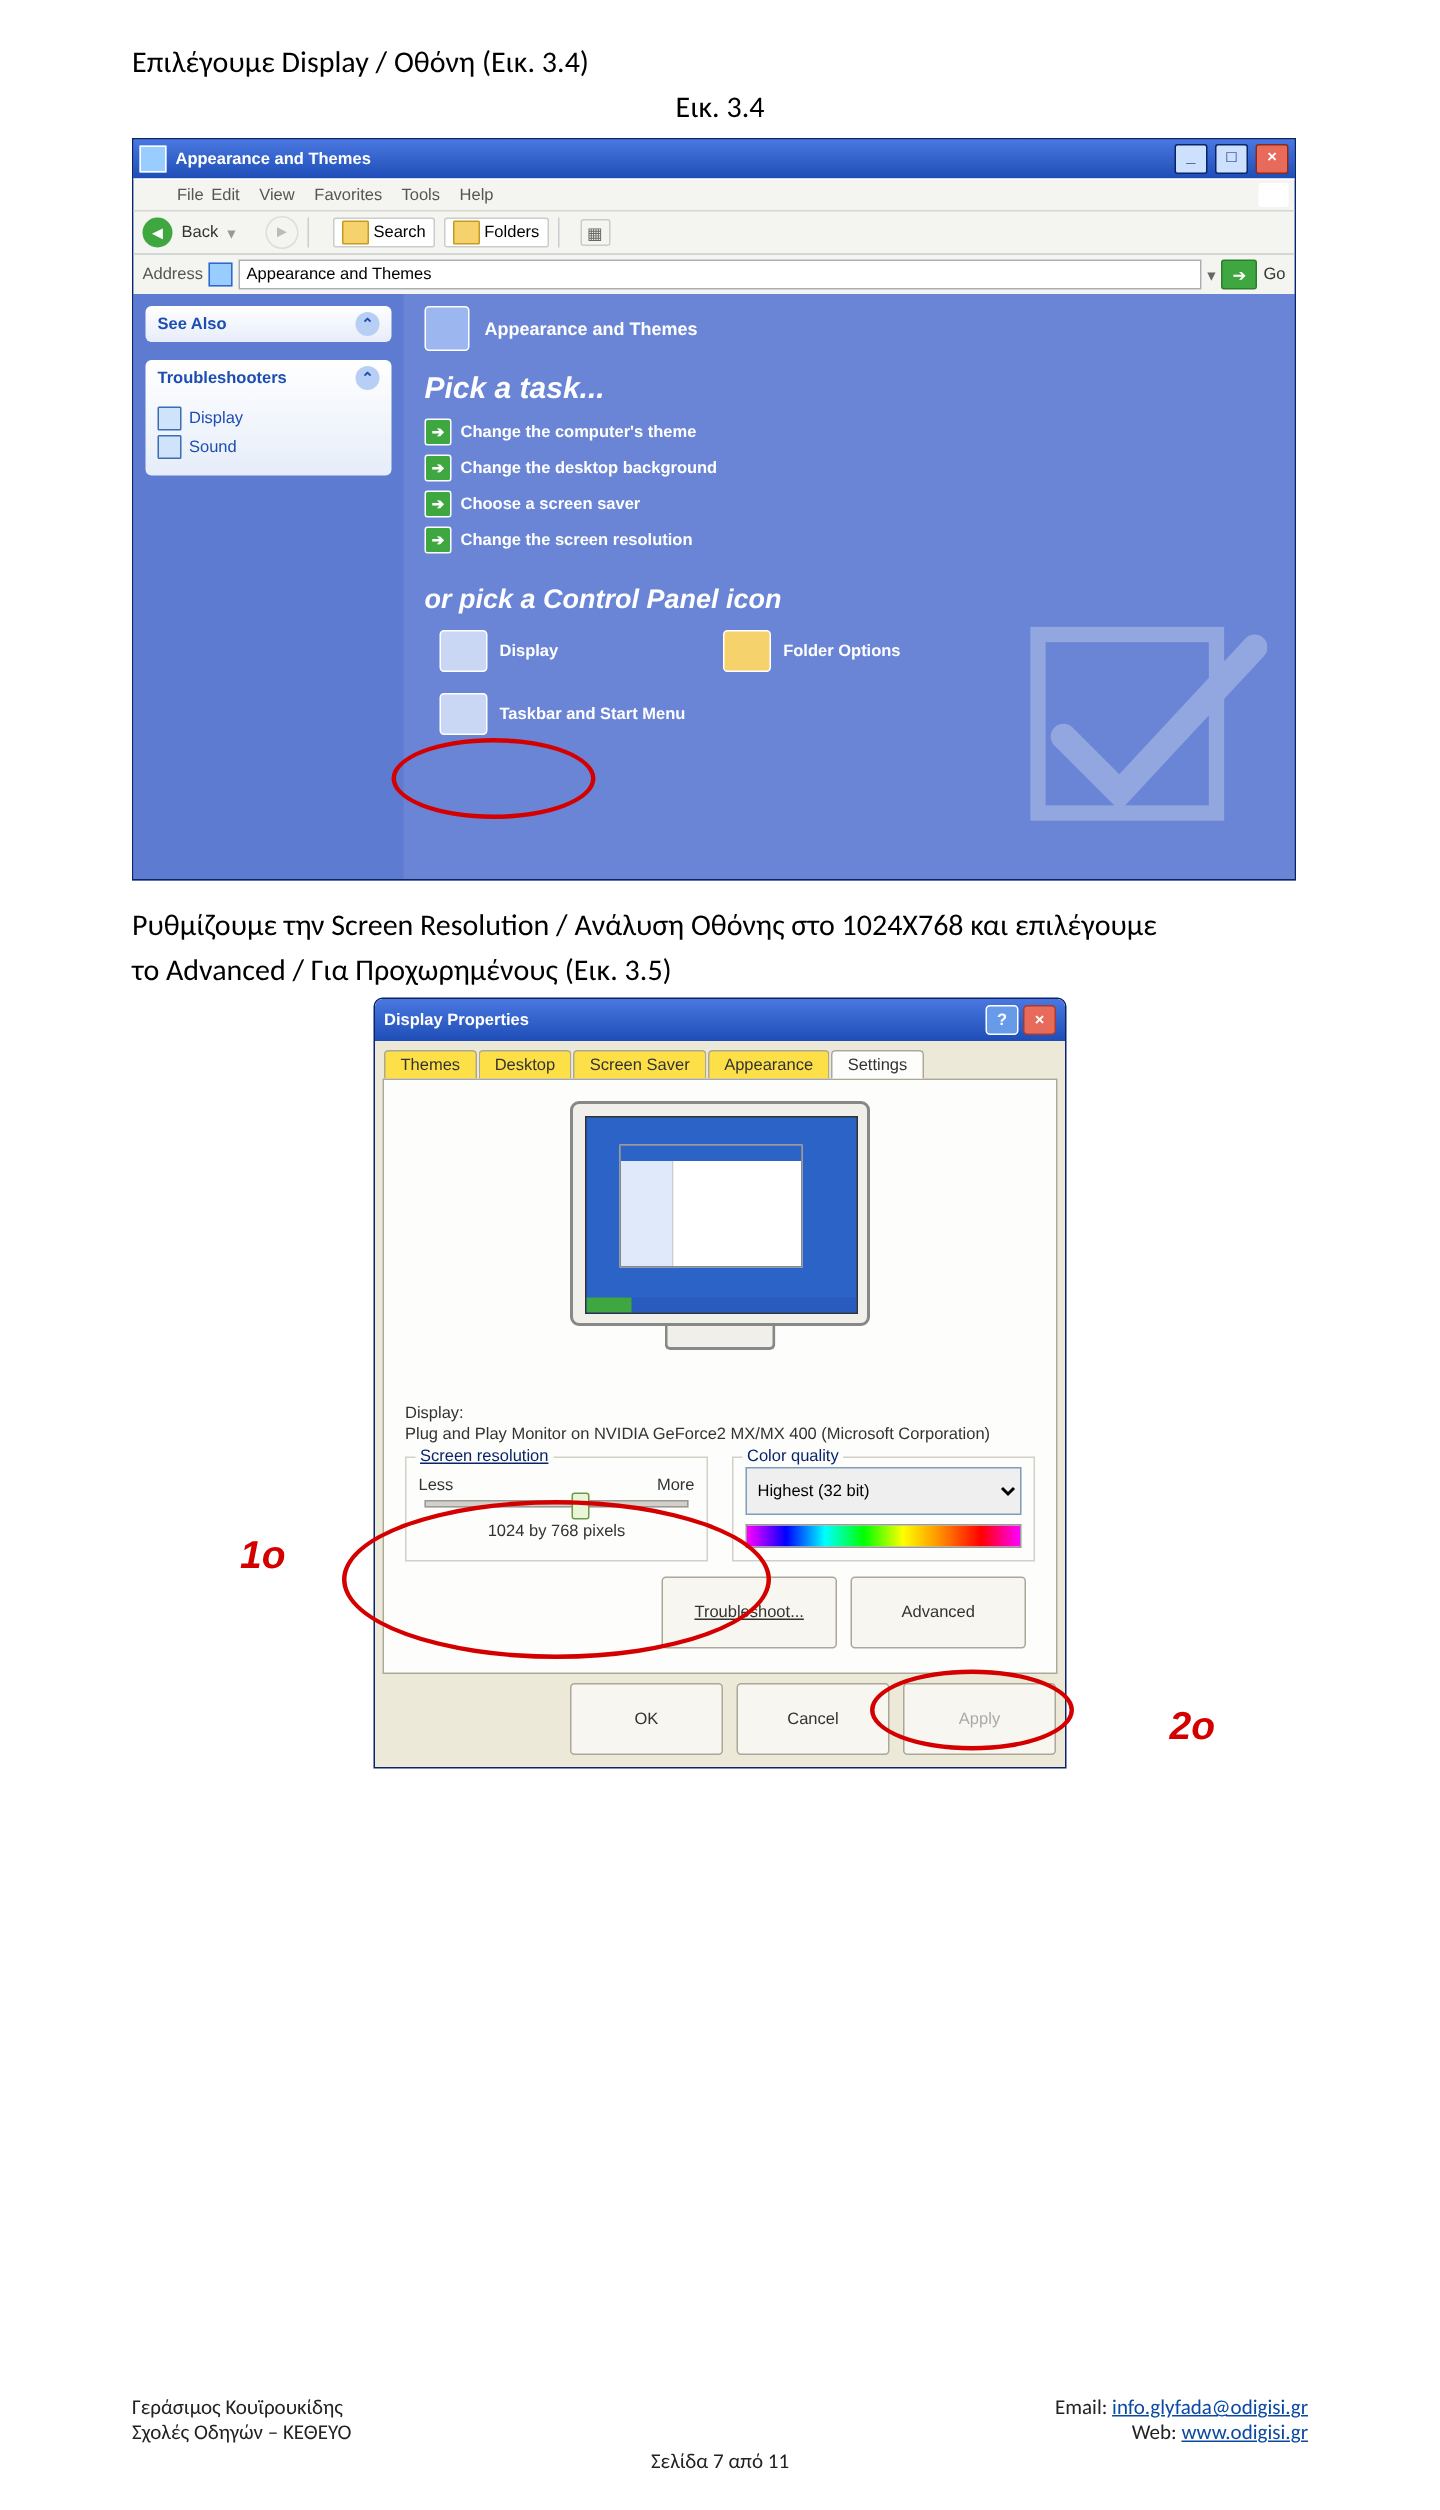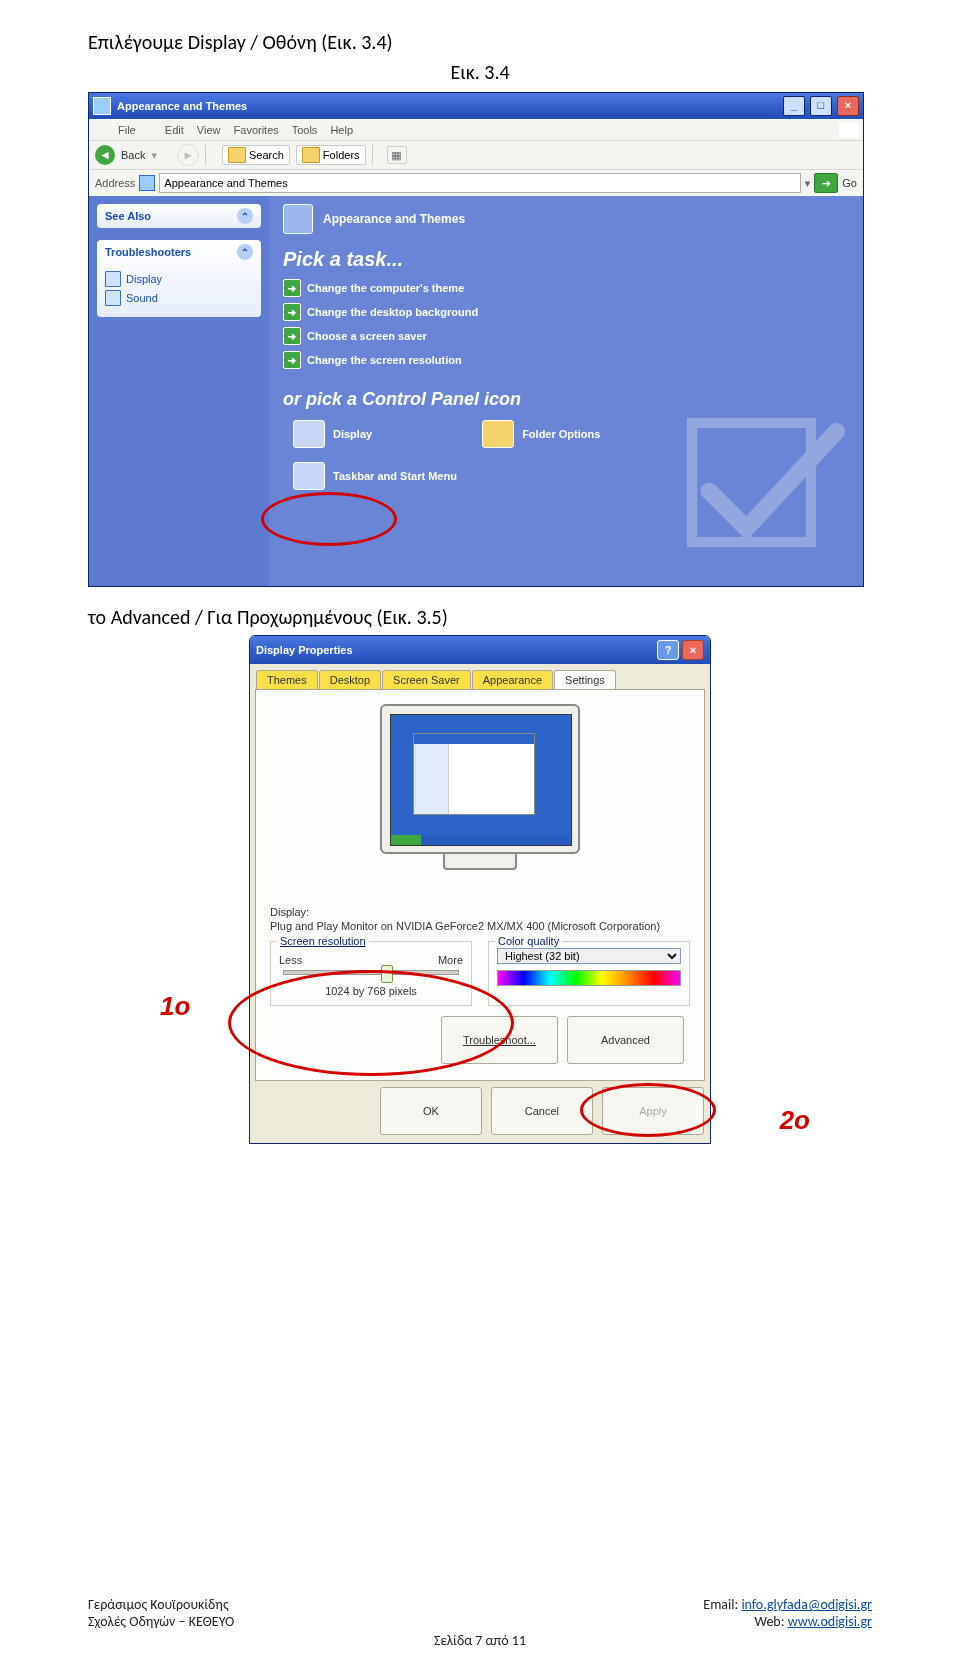--- a/index.html
+++ b/index.html
@@ -245,21 +245,21 @@
 
   .disp-group-label { font-size:11px;color:#333;margin:4px 0 1px 0; }
   .disp-text { font-size:11px;color:#333;margin-bottom:8px;line-height:1.3; }
   .two-col { display:flex;gap:16px; }
   .group { border:1px solid #d4d0c8;padding:6px 8px 8px 8px;position:relative;flex:1; }
   .group .glabel { position:absolute;top:-7px;left:6px;background:#fdfdfb;padding:0 3px;font-size:11px;color:#0a246a; }
   .slider-row { display:flex;justify-content:space-between;font-size:11px;color:#333;margin:6px 0 4px 0; }
   .slider-track { height:3px;background:#d4d0c8;border:1px solid #999;position:relative;margin:4px 4px 10px 4px; }
   .slider-thumb { position:absolute;top:-6px;width:10px;height:16px;background:#e8f5d7;border:1px solid #6b9a4a;border-radius:2px; }
   .slider-val { text-align:center;font-size:11px;color:#333; }
-  .cq-select { width:100%;border:1px solid #7f9db9;height:16px;font-size:11px;padding:0 3px; }
+  .cq-select { width:100%;border:1px solid #7f9db9;height:32px;font-size:11px;padding:0 3px; }
   .rainbow { height:14px;margin-top:6px;border:1px solid #999;background:linear-gradient(90deg,#f0f,#00f,#0ff,#0f0,#ff0,#f80,#f00,#f0f); }
 
   .dlg-btnrow { text-align:right;margin:10px 6px 6px 0; }
   .dlg-btn {
     display:inline-block;min-width:80px;text-align:center;
     border:1px solid #aca899;border-radius:3px;background:#f7f6f0;
     padding:17px 10px;margin-left:6px;font-size:11px;color:#333;
   }
   .dlg-btn.inner { min-width:95px; }
   .dlg-btn.disabled { color:#aaa; }
@@ -293,21 +293,21 @@
       <span>Appearance and Themes</span>
       <span class="spacer"></span>
       <span class="xp-btns">
         <span>_</span>
         <span>□</span>
         <span class="close">×</span>
       </span>
     </div>
     <div class="xp-menu">
       <span>
-        <span style="margin-right:26px;padding-left:25px;">File</span>
+        <span style="margin-right:2px;padding-left:25px;">File</span>
         <span style="margin-right:10px;">Edit</span>
         <span style="margin-right:10px;">View</span>
         <span style="margin-right:10px;">Favorites</span>
         <span style="margin-right:10px;">Tools</span>
         <span>Help</span>
       </span>
       <span class="logo"></span>
     </div>
     <div class="xp-toolbar">
       <span class="tb-back">◄</span>
@@ -401,20 +401,21 @@
         <div class="red-oval" style="left:-8px;top:296px;width:130px;height:48px;"></div>
 
         <svg class="big-check" viewBox="0 0 100 100">
           <rect x="10" y="10" width="70" height="70" fill="none" stroke="#cfd9f0" stroke-width="6"></rect>
           <path d="M20 50 L42 72 L95 15" fill="none" stroke="#cfd9f0" stroke-width="10" stroke-linecap="round"></path>
         </svg>
       </div>
     </div>
   </div>
 
+  <div class="intro-line">Ρυθμίζουμε την Screen Resolution / Ανάλυση Οθόνης στο 1024Χ768 και επιλέγουμε</div>
   <div class="intro-line">το Advanced / Για Προχωρημένους (Εικ. 3.5)</div>
 
   <div class="screenshot2-wrap">
     <div class="annot-label" style="left:-20px;top:356px;">1o</div>
     <div class="annot-label" style="right:-30px;top:470px;">2o</div>
 
     <div class="xp-dialog">
       <div class="dlg-title">
         <span>Display Properties</span>
         <span class="spacer"></span>

